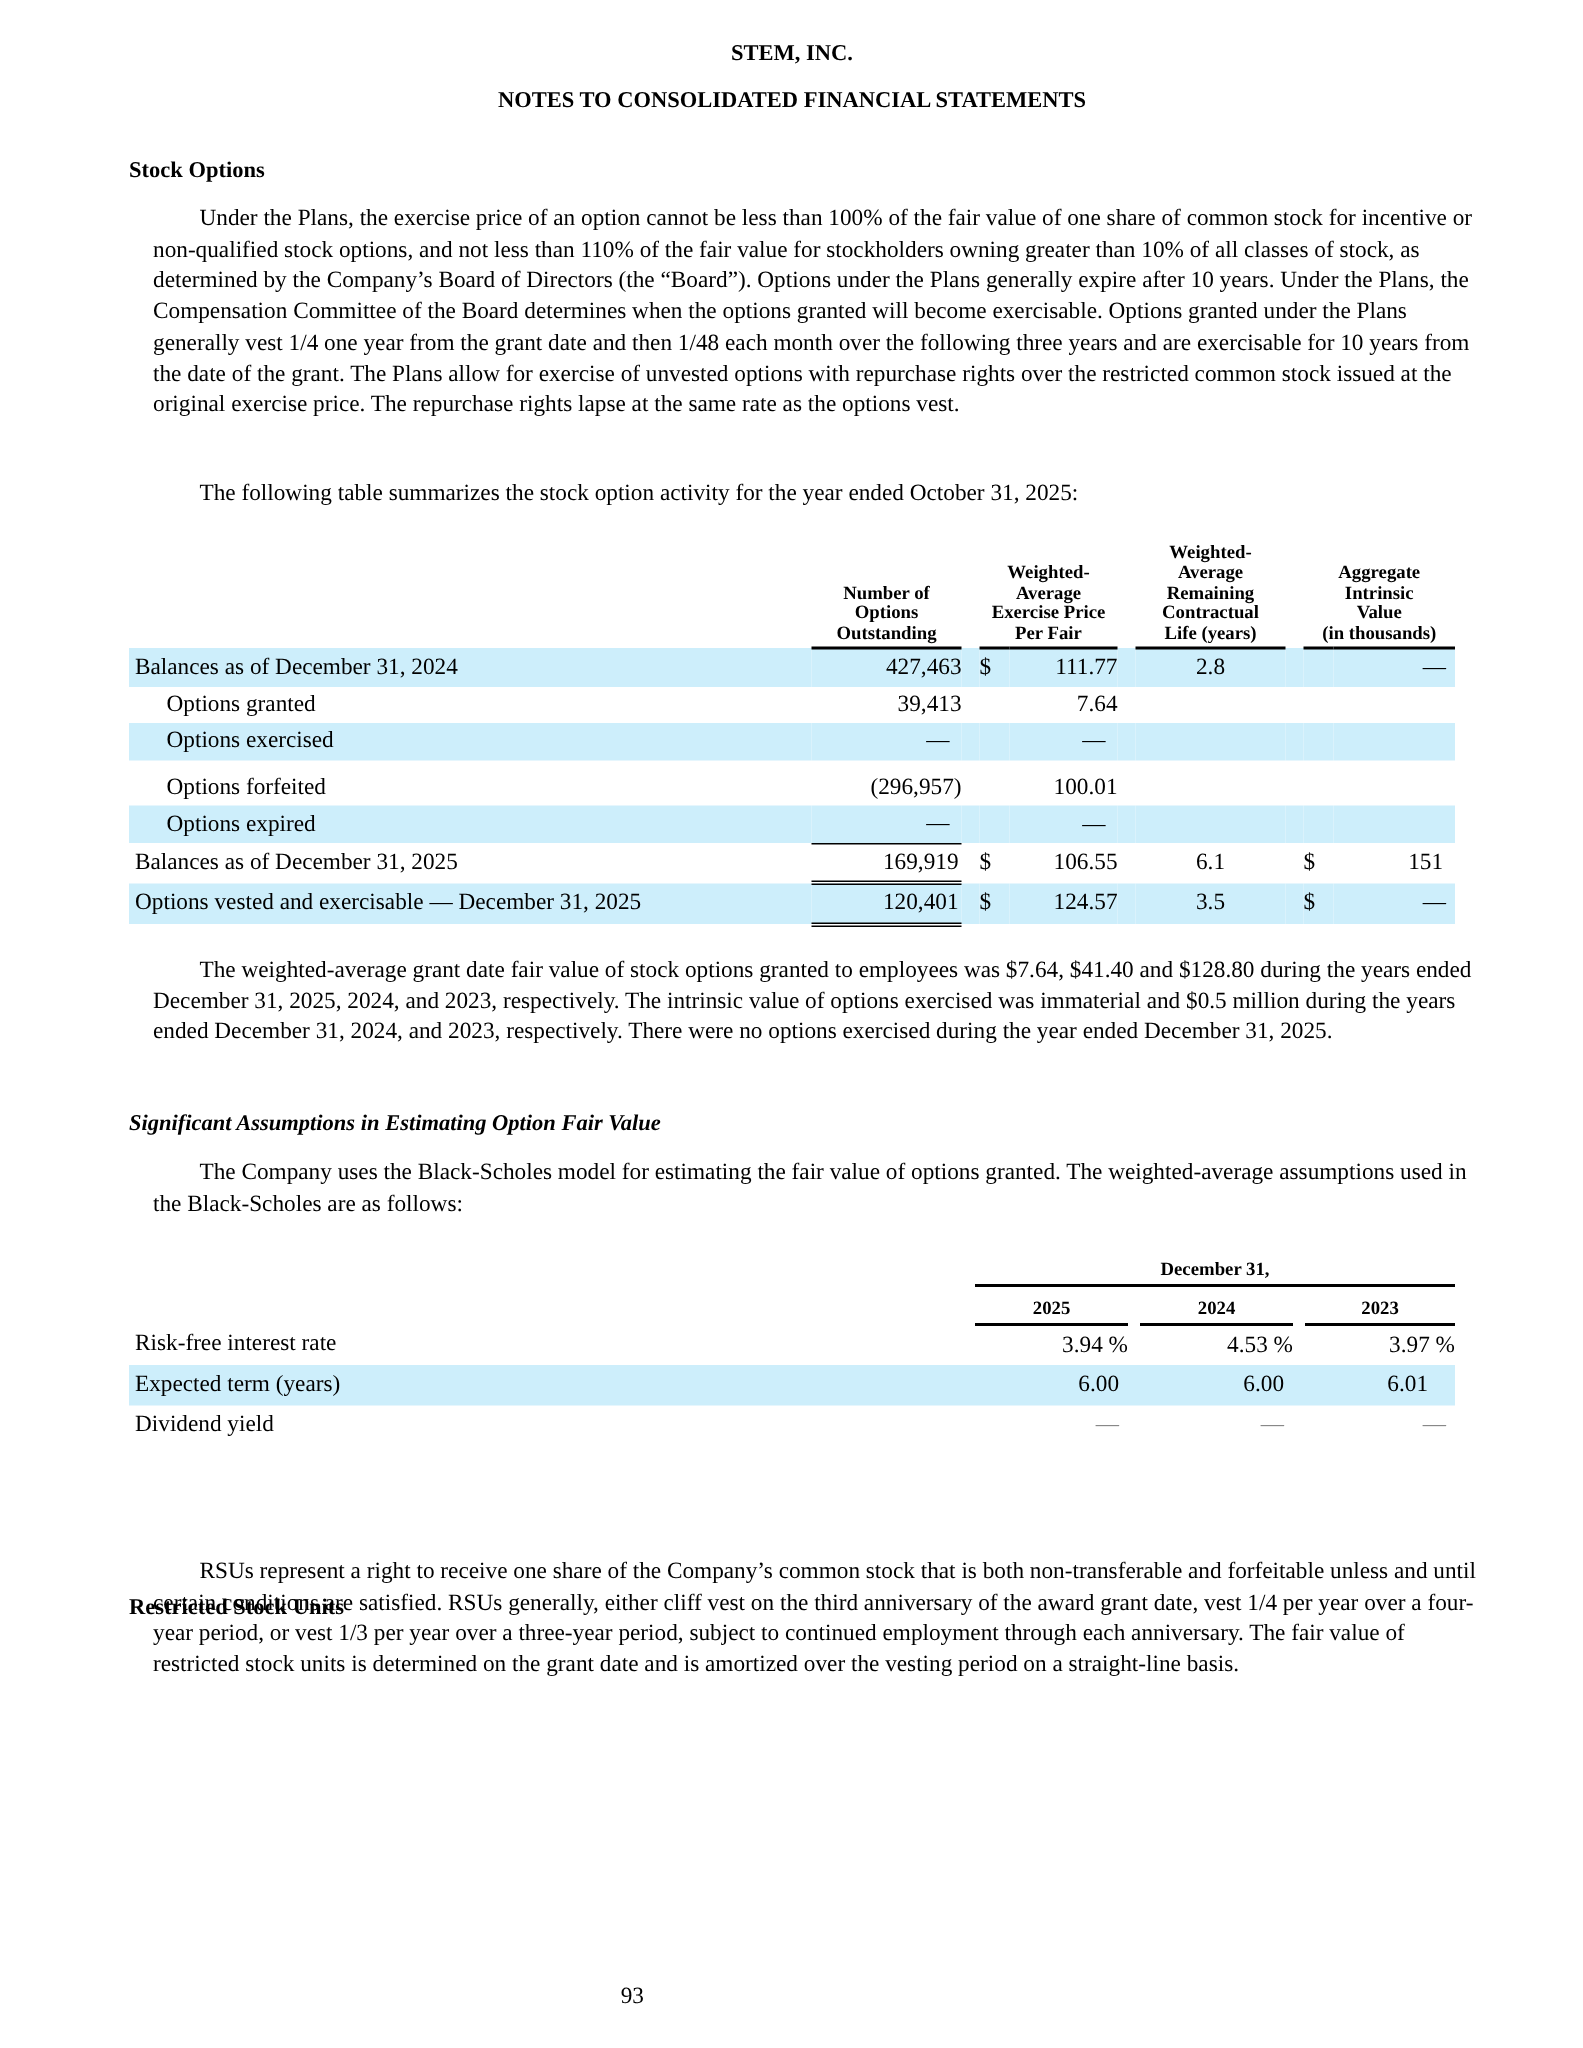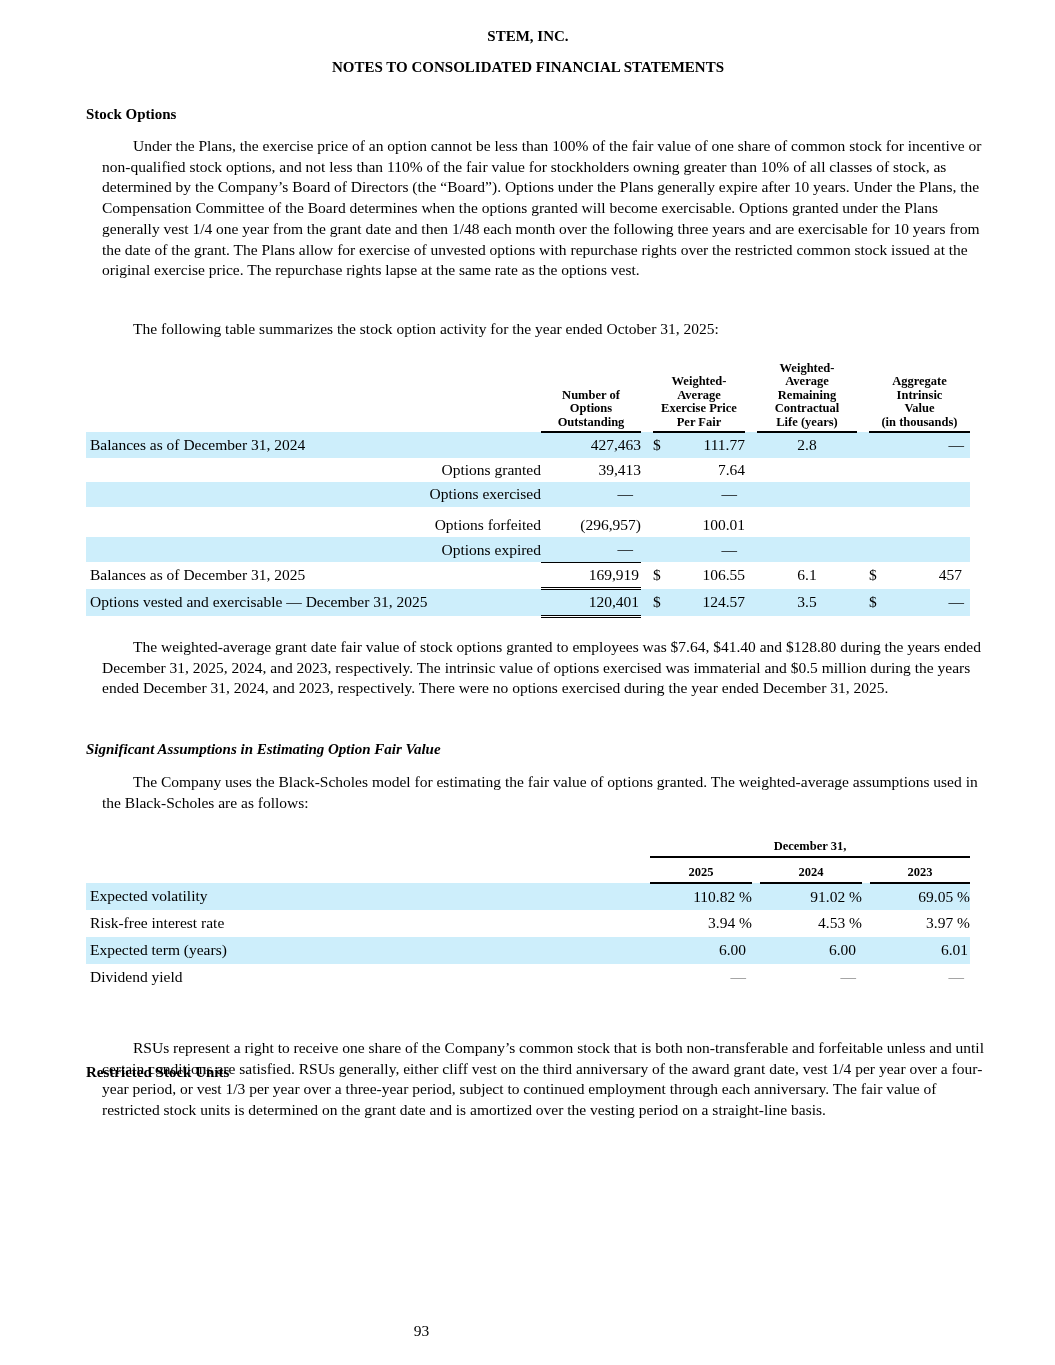--- a/index.html
+++ b/index.html
@@ -13,21 +13,21 @@
     .h-company { top: 28px; }
     .h-notes { top: 59px; }
     .sec { position: absolute; left: 0; font-weight: bold; font-size: 15px; }
     .sec.italic { font-style: italic; }
     .para { position: absolute; left: 16px; width: 884px; line-height: 20.7px; text-indent: 31px; text-align: left; }
 
     table.t { position: absolute; left: 0; width: 884px; border-collapse: collapse; font-size: 15.5px; }
     table.t td { padding: 0; height: 24.5px; vertical-align: middle; white-space: nowrap; }
     tr.hl td { background: #cdeefb; }
     .lbl { padding-left: 4px !important; }
-    .ind { padding-left: 25px !important; text-align: right; }
+    .ind { padding-left: 25px !important; }
     .num { text-align: right; }
     .ctr { text-align: center; }
     .th { font-weight: bold; font-size: 12.5px; text-align: center; line-height: 13.4px; vertical-align: bottom !important; padding-bottom: 2px !important; }
     .th-cell { border-bottom: 2px solid #000; }
     .sumtop { border-top: 1.5px solid #000; }
     .dbl { border-bottom: 3.5px double #000; }
 
     .pagenum { position: absolute; top: 1322px; left: 0; width: 843px; text-align: center; font-size: 15.5px; }
   </style>
 </head>
@@ -152,21 +152,21 @@
     <tr>
       <td class="lbl">Balances as of December 31, 2025</td>
       <td class="num sumtop dbl" style="padding-right:2px">169,919</td>
           <td></td>
       <td>$</td>
       <td class="num">106.55</td>
           <td></td>
       <td class="ctr">6.1</td>
           <td></td>
       <td>$</td>
-      <td class="num" style="padding-right:8px">457</td>
+      <td class="num" style="padding-right:8px">151</td>
     </tr>
     <tr class="hl">
       <td class="lbl">Options vested and exercisable — December 31, 2025</td>
       <td class="num dbl" style="padding-right:2px">120,401</td>
           <td></td>
       <td>$</td>
       <td class="num">124.57</td>
           <td></td>
       <td class="ctr">3.5</td>
           <td></td>
@@ -196,43 +196,35 @@
       <td colspan="5" class="th th-cell" style="height:18px;">December 31,</td>
     </tr>
     <tr>
       <td></td>
       <td class="th th-cell" style="height:22px;">2025</td>
           <td></td>
       <td class="th th-cell" style="height:22px;">2024</td>
           <td></td>
       <td class="th th-cell" style="height:22px;">2023</td>
     </tr>
-    <tr class="hl" style="height:27px">
-      <td class="lbl" style="height:27px">Expected volatility</td>
-      <td class="num">110.82 %</td>
-          <td></td>
-      <td class="num">91.02 %</td>
-          <td></td>
-      <td class="num">69.05 %</td>
-    </tr>
     <tr>
       <td class="lbl" style="height:27px">Risk-free interest rate</td>
       <td class="num">3.94 %</td>
           <td></td>
       <td class="num">4.53 %</td>
           <td></td>
       <td class="num">3.97 %</td>
     </tr>
     <tr class="hl">
       <td class="lbl" style="height:27px">Expected term (years)</td>
       <td class="num" style="padding-right:6px">6.00</td>
           <td></td>
       <td class="num" style="padding-right:6px">6.00</td>
           <td></td>
-      <td class="num" style="padding-right:2px">6.01</td>
+      <td class="num" style="padding-right:18px">6.01</td>
     </tr>
     <tr>
       <td class="lbl" style="height:27px">Dividend yield</td>
       <td class="num" style="padding-right:6px;color:#888">—</td>
           <td></td>
       <td class="num" style="padding-right:6px;color:#888">—</td>
           <td></td>
       <td class="num" style="padding-right:6px;color:#888">—</td>
     </tr>
   </tbody>

